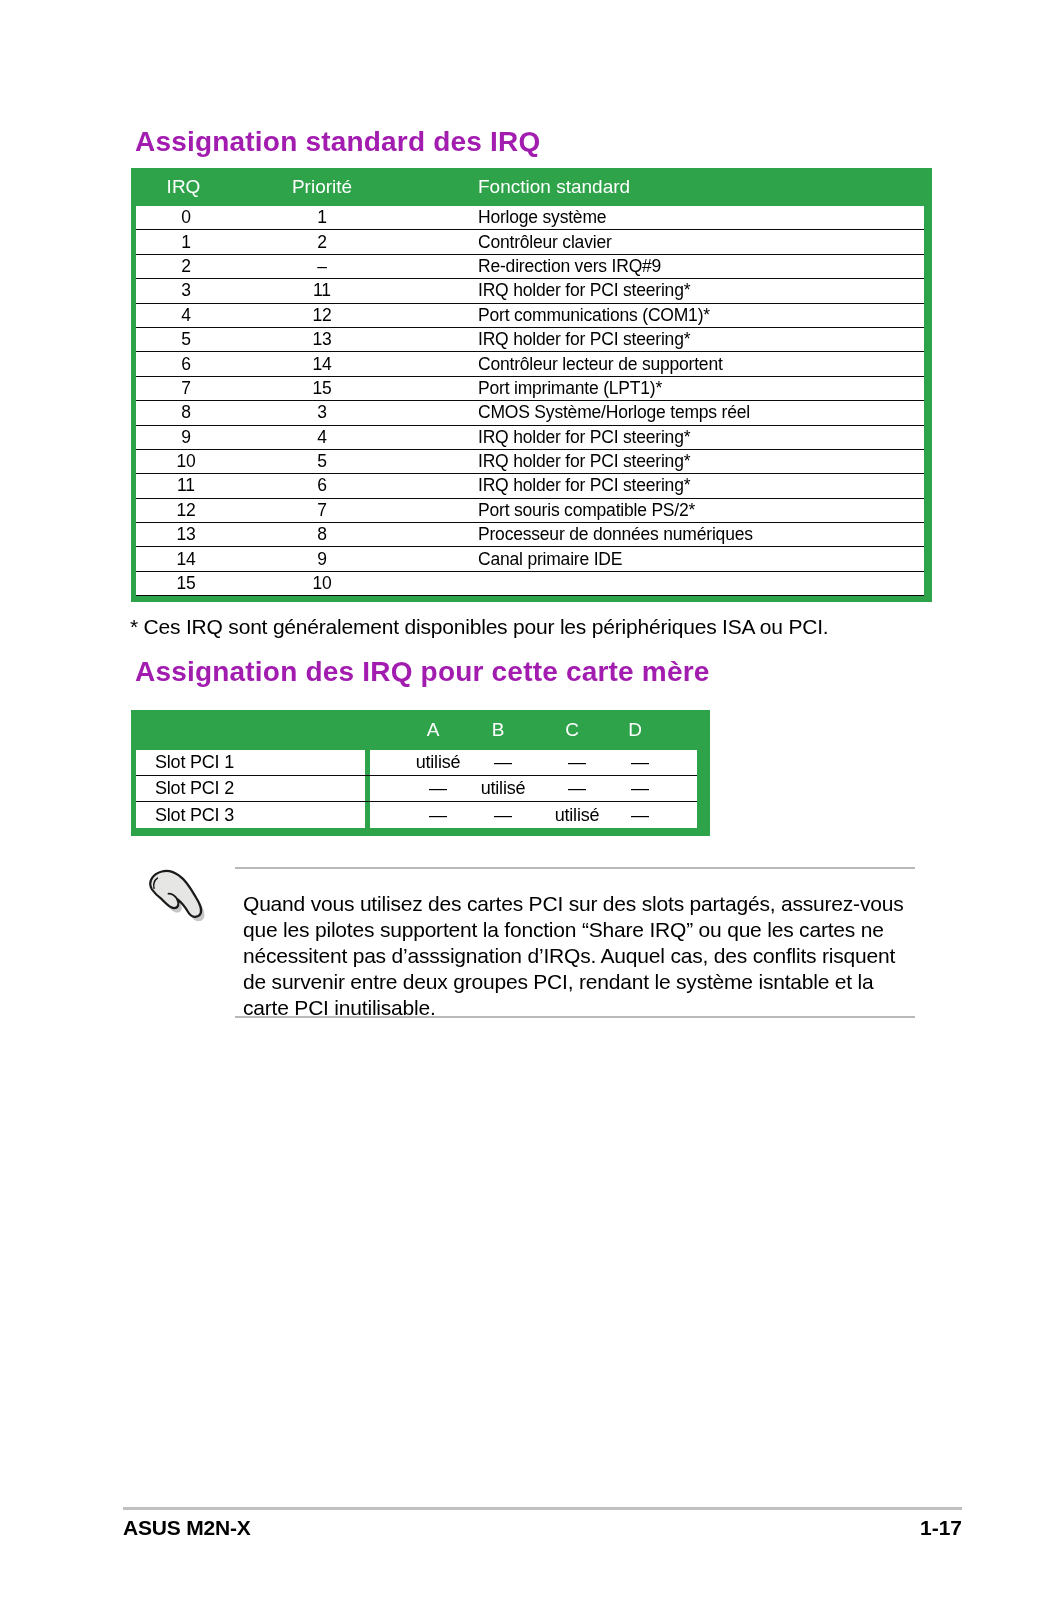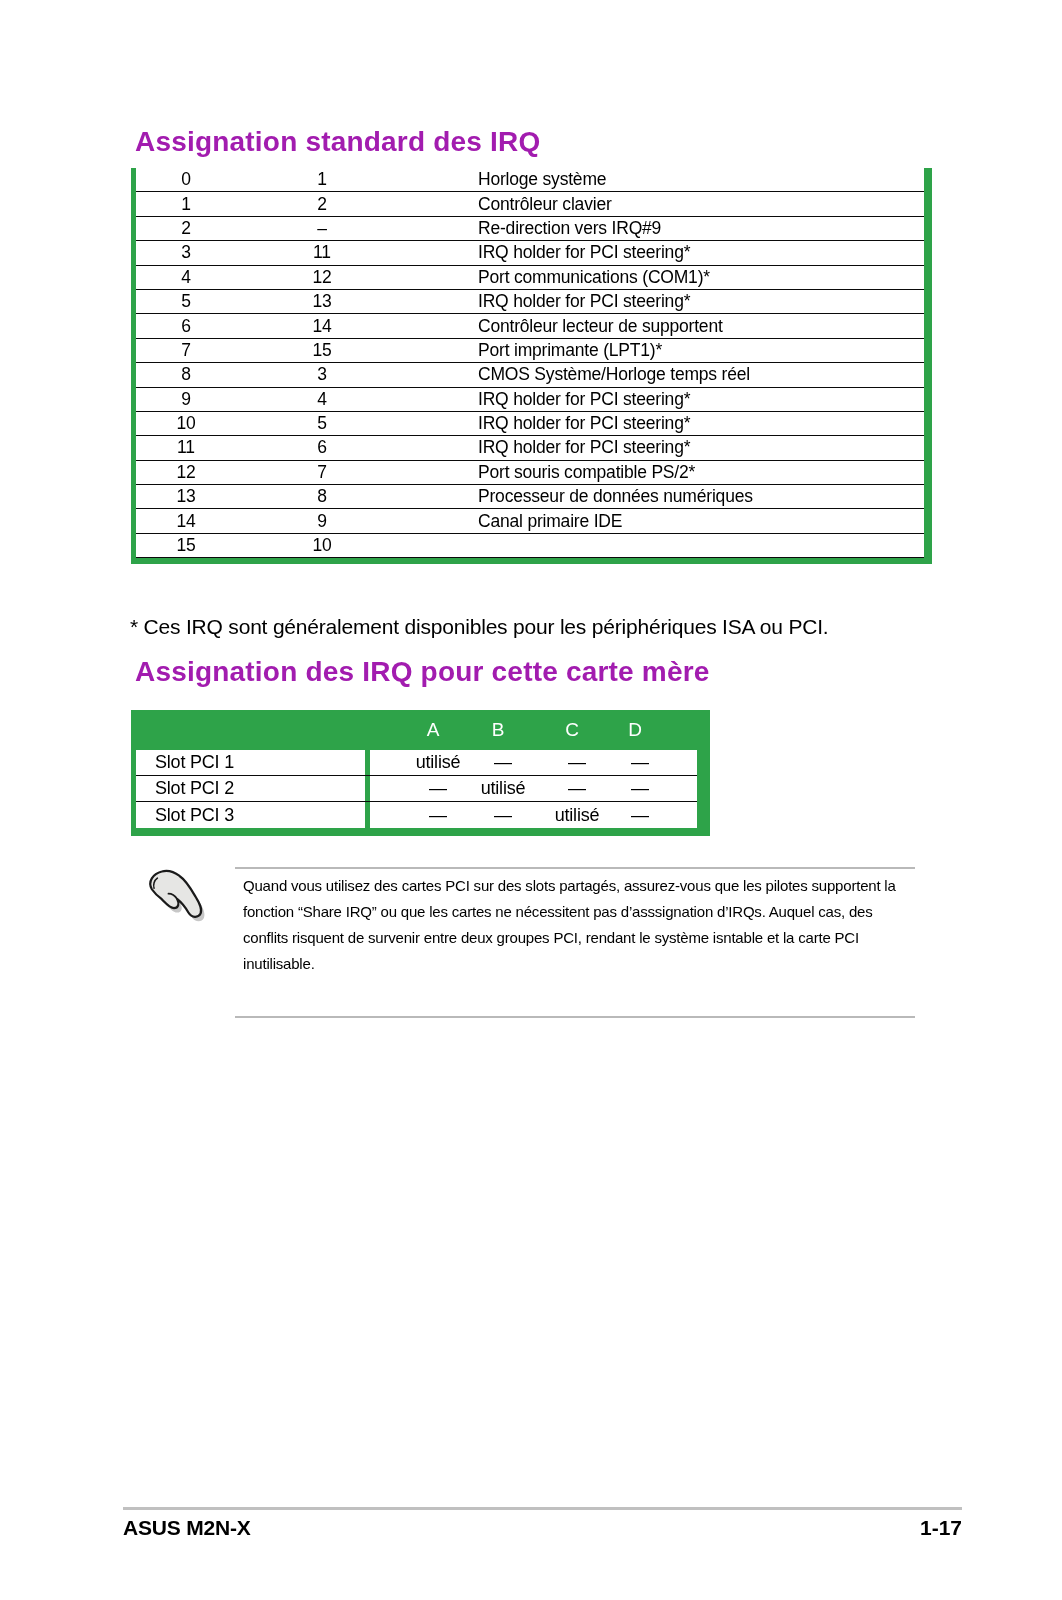--- a/index.html
+++ b/index.html
@@ -49,41 +49,46 @@
     display:flex; align-items:center; }
   .t2-row .divider, #table2 .thead .divider { position:absolute; left:229px; top:0;
     width:5px; height:100%; background:var(--green); }
   .t2-row .t2-data { left:234px; height:100%;padding-left:46px; }
 
   
   #note-rule-top, #note-rule-bottom { position:absolute; left:235px; width:680px;
     height:2px; background:#b9b9b9; }
   #note-rule-top { top:867px; }
   #note-rule-bottom { top:1016px; }
-  #note-text { position:absolute; left:243px; top:873px; width:678px;
-    font-size:15px; line-height:26px; letter-spacing:-0.2px; }
+  #note-text { position:absolute; left:243px; top:891px; width:678px;
+    font-size:21px; line-height:26px; letter-spacing:-0.2px; }
   #note-icon { position:absolute; left:138px; top:866px; width:72px; height:62px; }
 
   
   #footer-rule { position:absolute; left:123px; top:1507px; width:839px; height:2.5px;
     background:#c0c0c0; }
   #footer-left { position:absolute; left:123px; top:1516px; font-size:21px; font-weight:700;
     letter-spacing:-0.2px; }
   #footer-right { position:absolute; right:100px; top:1516px; font-size:21px; font-weight:700; }
 
   :root { --green:#2EA349; }
 </style>
 </head>
 <body>
 
 <div id="page">
 
   <div id="title1" class="doc-title">Assignation standard des IRQ</div>
 
   <div id="table1">
+    <div class="thead">
+      <div class="h1">IRQ</div>
+      <div class="h2">Priorité</div>
+      <div class="h3">Fonction standard</div>
+    </div>
     <div>
         <div class="t1-row">
           <div class="c1">0</div>
           <div class="c2">1</div>
           <div class="c3">Horloge système</div>
         </div>
         <div class="t1-row">
           <div class="c1">1</div>
           <div class="c2">2</div>
           <div class="c3">Contrôleur clavier</div>

